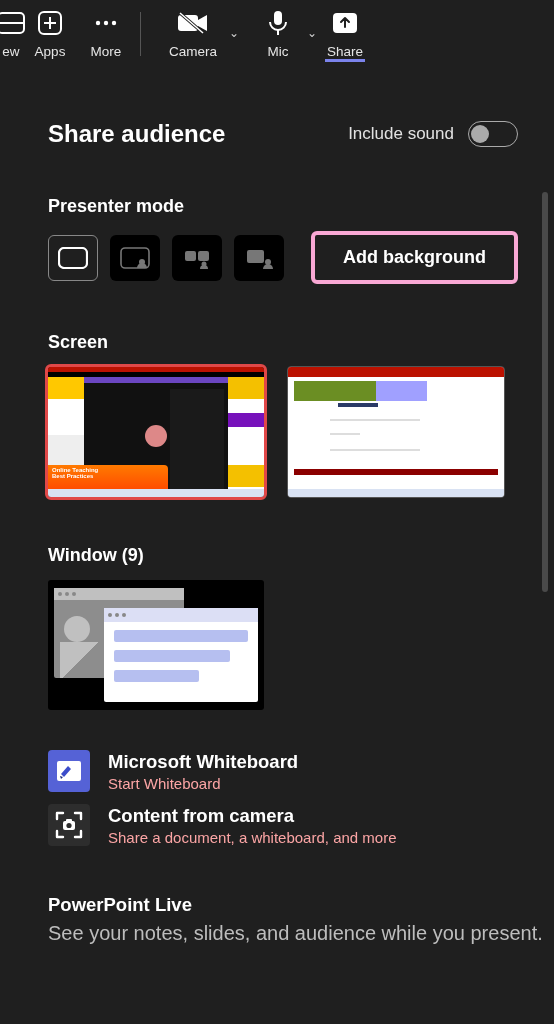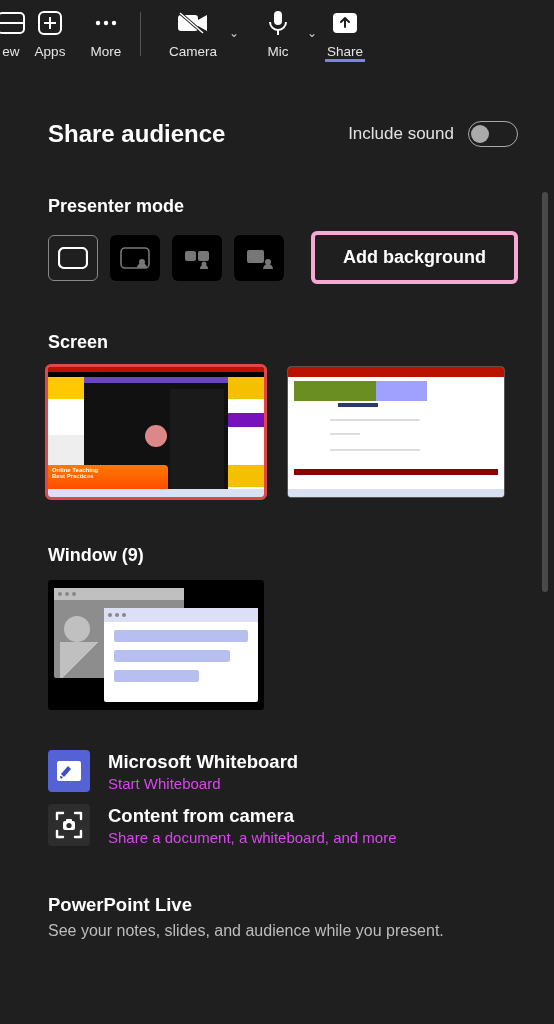--- a/index.html
+++ b/index.html
@@ -70,25 +70,25 @@
     .w-b-bar { height:14px; background:#dcdff5; display:flex; align-items:center; gap:3px; padding-left:4px; }
     .w-b-row { margin:8px 10px; height:12px; background:#b6bff0; border-radius:2px; }
     .w-b-row.short { width:55%; }
 
     
     .svc-row { display:flex; gap:18px; margin-top:40px; align-items:flex-end; }
     .svc-icon { width:42px; height:42px; border-radius:4px; display:flex; align-items:center; justify-content:center; }
     .svc-icon.wb { background:#5562d6; }
     .svc-icon.cam { background:#2d2d2d; }
     .svc-title { font-size:18.5px; font-weight:700; }
-    .svc-sub { font-size:15px; color:#d946ef; margin-top:2px; }
+    .svc-sub { font-size:15px; color:#fca5a5; margin-top:2px; }
 
     .ppt-section { margin-top:48px; }
     .ppt-title { font-size:18.5px; font-weight:700; }
-    .ppt-sub { font-size:16px; color:#bdbdbd; margin-top:6px; }
+    .ppt-sub { font-size:20px; color:#bdbdbd; margin-top:6px; }
   </style>
 </head>
 <body>
 
 <div class="toolbar">
   <div class="tool narrow">
     <span class="icon-box">
       <svg width="28" height="22" viewBox="0 0 28 22">
           <rect x="1" y="1" width="26" height="20" rx="4" fill="none" stroke="#fff" stroke-width="2"></rect>
           <line x1="1" y1="11" x2="27" y2="11" stroke="#fff" stroke-width="2"></line>

